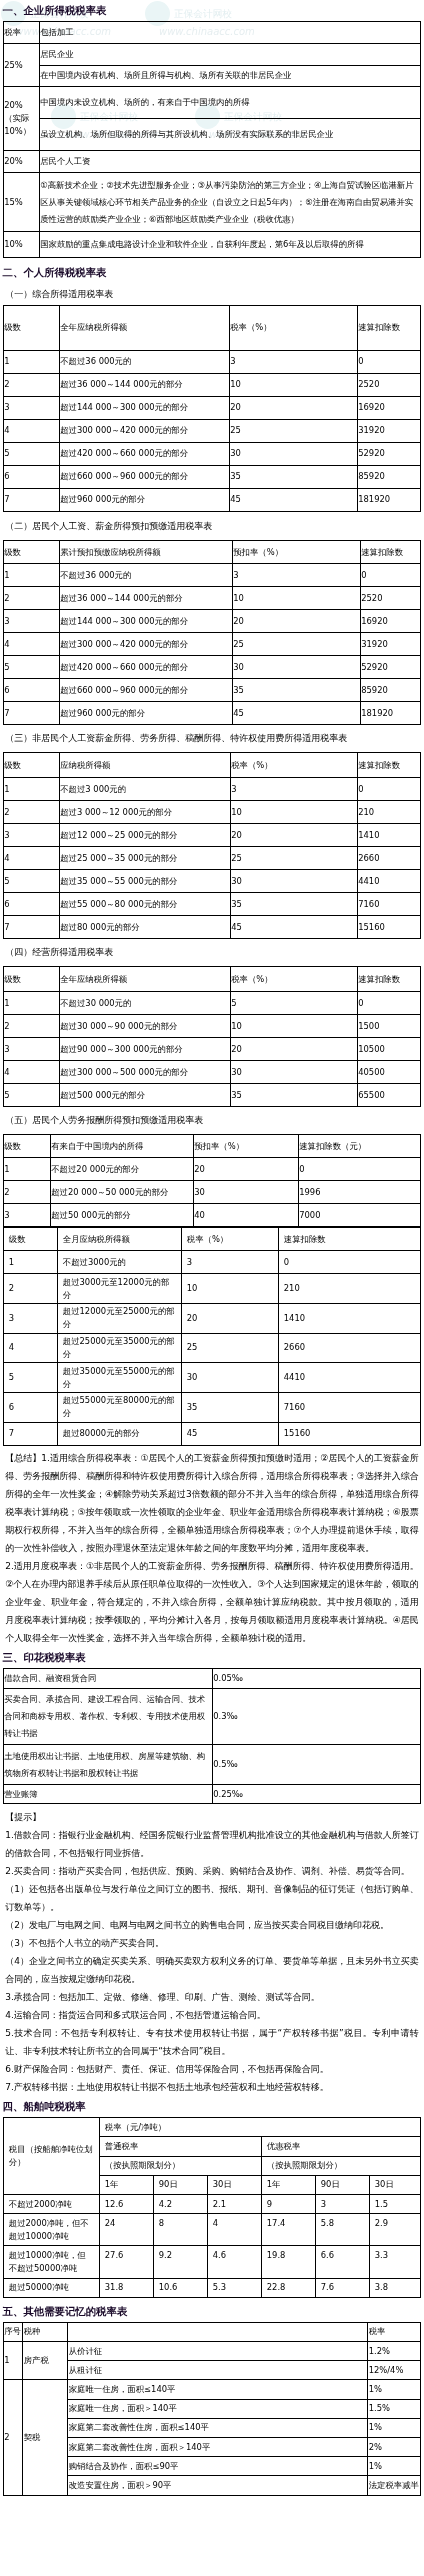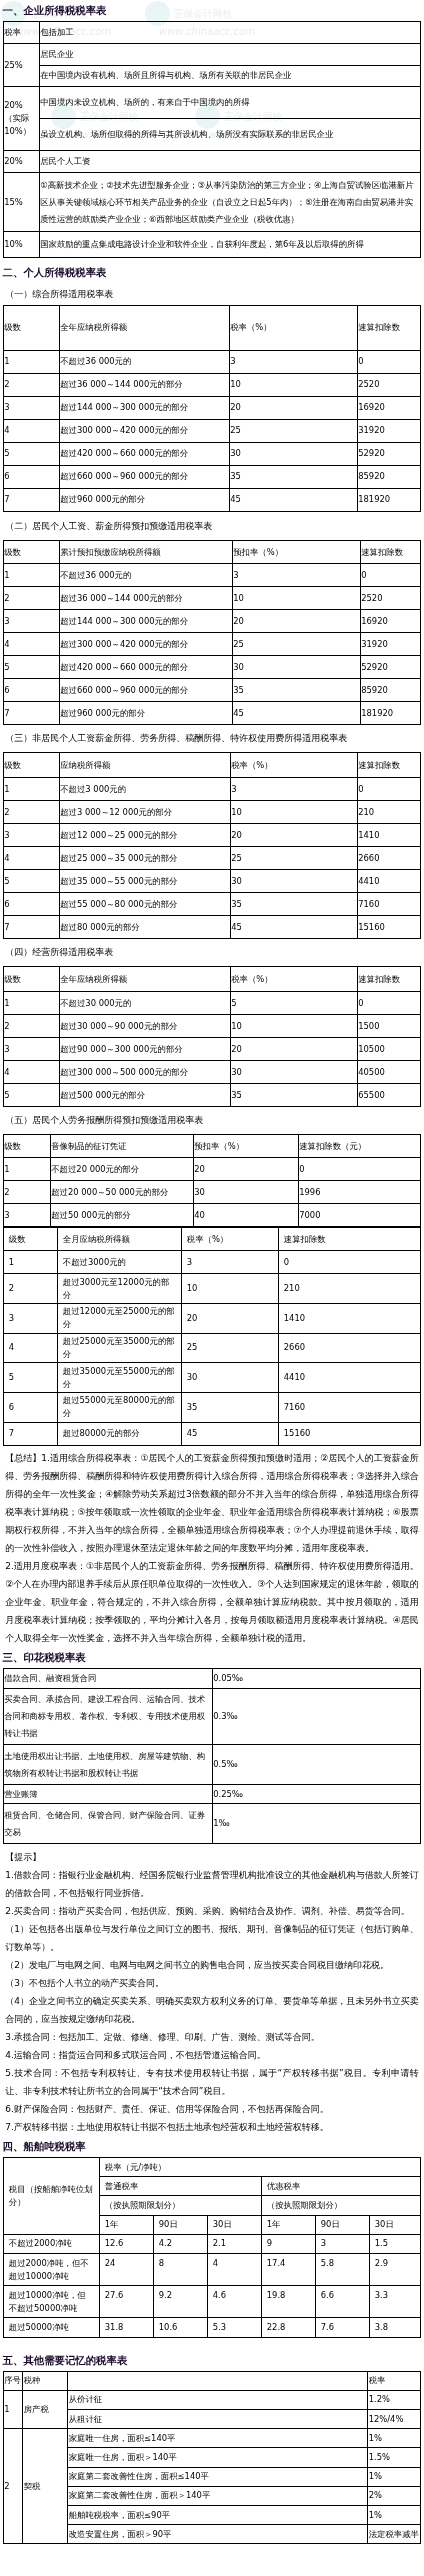--- a/index.html
+++ b/index.html
@@ -341,21 +341,21 @@
   <table class="pit5">
     <colgroup>
         <col style="width:47px">
         <col style="width:143px">
         <col style="width:105px">
         <col>
       </colgroup>
     <tbody>
         <tr>
       <td>级数</td>
-      <td>音像制品的征订凭证</td>
+      <td>有来自于中国境内的所得</td>
       <td>预扣率（%）</td>
       <td>速算扣除数（元）</td>
     </tr>
     <tr>
           <td>1</td>
           <td>不超过20 000元的部分</td>
           <td>20</td>
           <td>0</td>
         </tr>
     <tr>
@@ -451,24 +451,20 @@
           <td style="line-height:2.0">买卖合同、承揽合同、建设工程合同、运输合同、技术合同和商标专用权、著作权、专利权、专用技术使用权转让书据</td>
           <td>0.3‰</td>
         </tr>
     <tr>
           <td style="line-height:2.0">土地使用权出让书据、土地使用权、房屋等建筑物、构筑物所有权转让书据和股权转让书据</td>
           <td>0.5‰</td>
         </tr>
     <tr>
           <td>营业账簿</td>
           <td>0.25‰</td>
-        </tr>
-    <tr>
-          <td style="line-height:2.0">租赁合同、仓储合同、保管合同、财产保险合同、证券交易</td>
-          <td>1‰</td>
         </tr>
   </tbody>
     </table>
 
   <div class="gap"></div>
   <p class="para">【提示】</p>
   <p class="para">1.借款合同：指银行业金融机构、经国务院银行业监督管理机构批准设立的其他金融机构与借款人所签订的借款合同，不包括银行同业拆借。</p>
   <p class="para">2.买卖合同：指动产买卖合同，包括供应、预购、采购、购销结合及协作、调剂、补偿、易货等合同。</p>
   <p class="para">（1）还包括各出版单位与发行单位之间订立的图书、报纸、期刊、音像制品的征订凭证（包括订购单、订数单等）。</p>
   <p class="para">（2）发电厂与电网之间、电网与电网之间书立的购售电合同，应当按买卖合同税目缴纳印花税。</p>
@@ -544,21 +540,21 @@
           <td>31.8</td>
           <td>10.6</td>
           <td>5.3</td>
           <td>22.8</td>
           <td>7.6</td>
           <td>3.8</td>
         </tr>
   </tbody>
     </table>
 
-  <h2 class="sec" style="margin-top:12px">五、其他需要记忆的税率表</h2>
+  <h2 class="sec" style="margin-top:3px">五、其他需要记忆的税率表</h2>
   <table class="other">
     <colgroup>
         <col style="width:19.5px">
         <col style="width:45px">
         <col style="width:300px">
         <col>
       </colgroup>
     <tbody>
         <tr>
       <td>序号</td>
@@ -588,21 +584,21 @@
         </tr>
     <tr>
           <td>家庭第二套改善性住房，面积≤140平</td>
           <td>1%</td>
         </tr>
     <tr>
           <td>家庭第二套改善性住房，面积＞140平</td>
           <td>2%</td>
         </tr>
     <tr>
-          <td>船舶吨税税率，面积≤90平</td>
+          <td>购销结合及协作，面积≤90平</td>
           <td>1%</td>
         </tr>
     <tr>
           <td>改造安置住房，面积＞90平</td>
           <td>法定税率减半</td>
         </tr>
 
   </tbody>
     </table>
 

